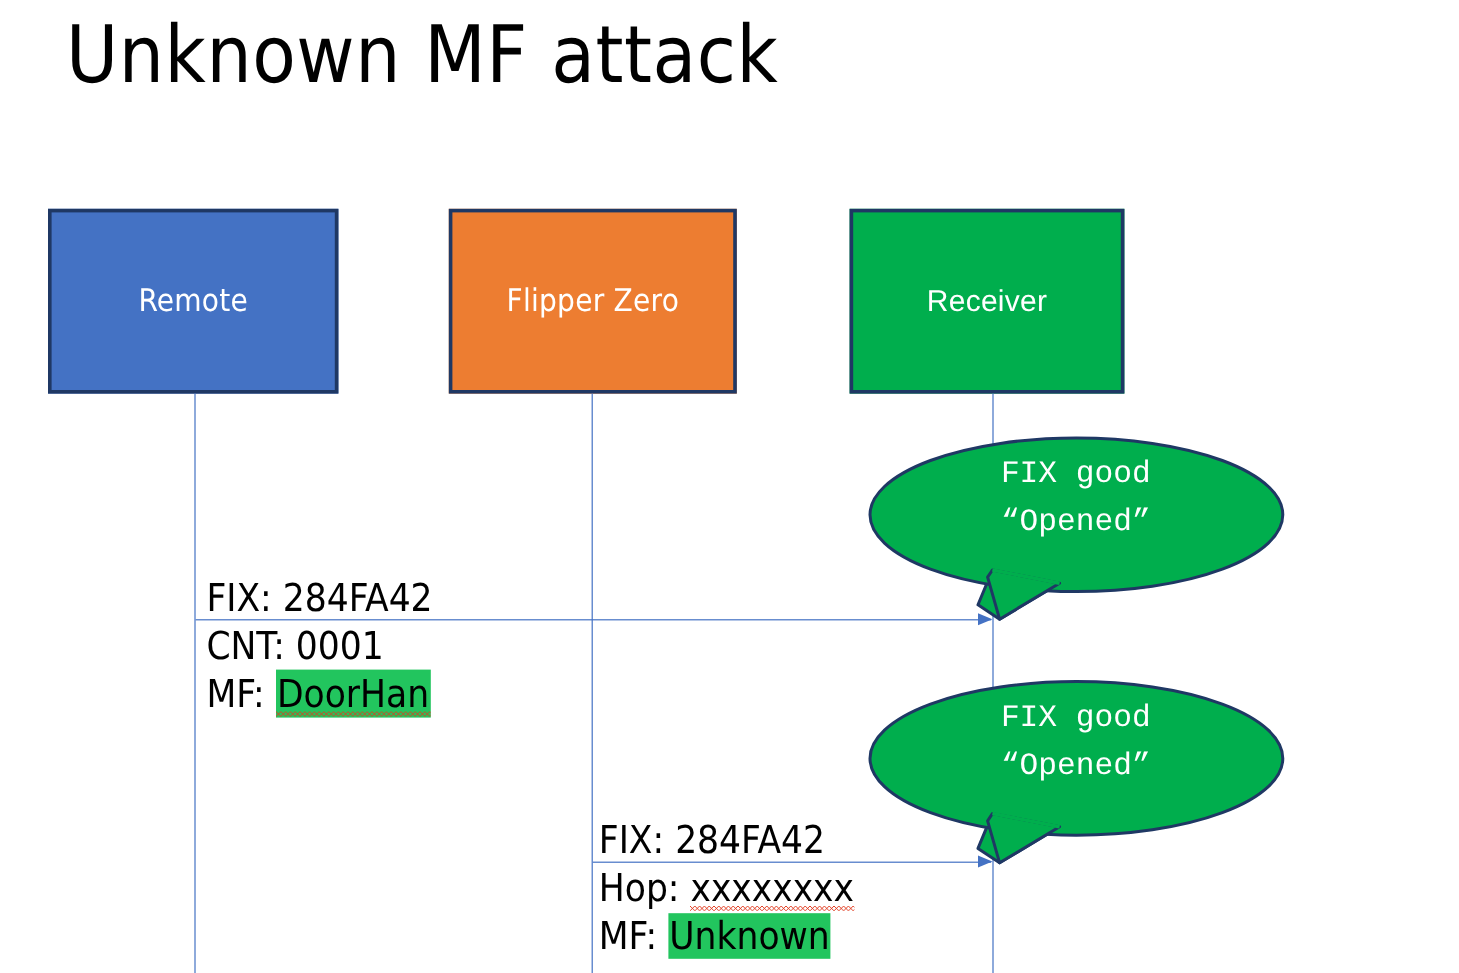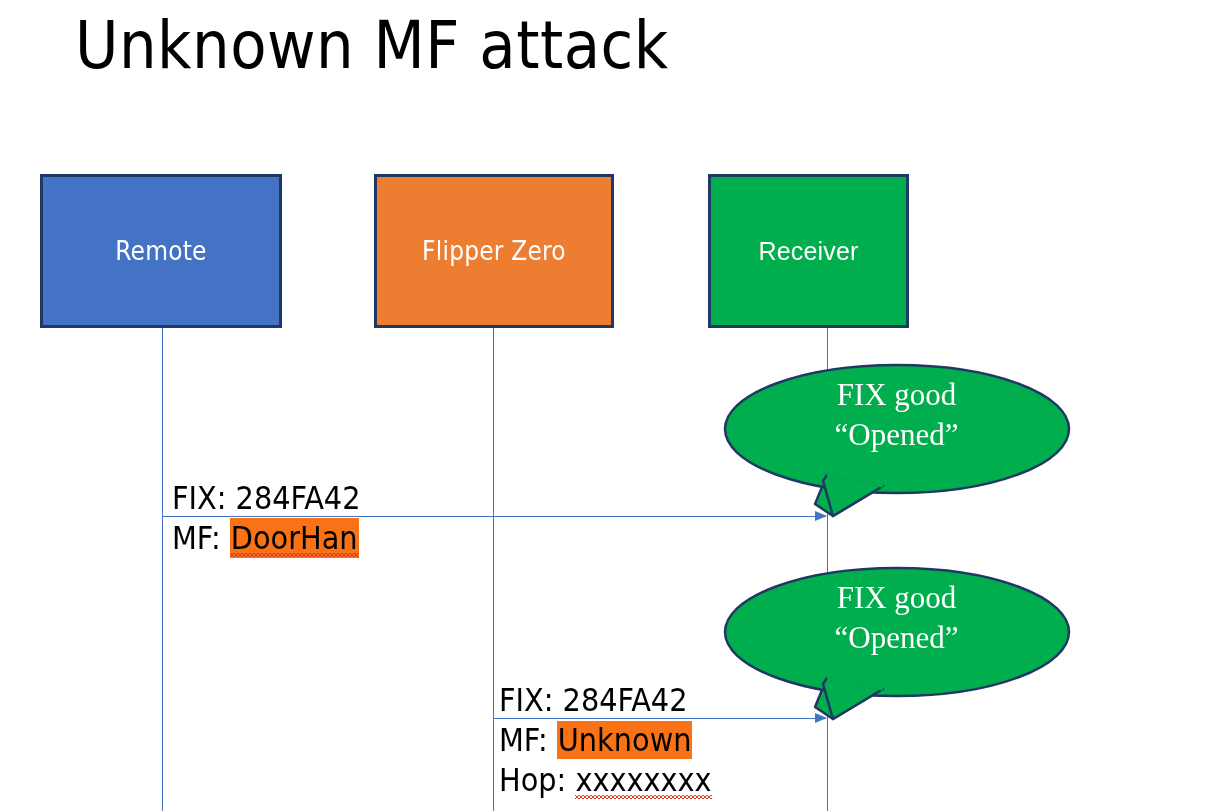--- a/index.html
+++ b/index.html
@@ -25,21 +25,20 @@
     left: 55px;
     top: 8px;
     font-family: "DejaVu Sans Condensed", "Liberation Sans Narrow", "Liberation Sans", sans-serif;
     font-stretch: condensed;
     font-size: 66px;
     font-weight: 300;
     color: #000000;
     letter-spacing: 0.5px;
     white-space: nowrap;
     line-height: 1.15;
-    margin-left: 20px;
   }
 
   
   .actor-box {
     position: absolute;
     box-sizing: border-box;
     border: 3px solid #1F3864;
     display: flex;
     align-items: center;
     justify-content: center;
@@ -51,21 +50,21 @@
   }
   #actor-remote {
     left: 40px;  top: 174px;  width: 242px; height: 154px;
     background: #4472C4;
   }
   #actor-flipper {
     left: 374px; top: 174px;  width: 240px; height: 154px;
     background: #ED7D31;
   }
   #actor-receiver {
-    left: 708px; top: 174px;  width: 201px; height: 154px;
+    left: 708px; top: 174px;  width: 229px; height: 154px;
     background: #00AE4D;
   }
   .actor-label-narrow {
     font-family: "DejaVu Sans Condensed", "Liberation Sans Narrow", "Liberation Sans", sans-serif;
     font-stretch: condensed;
     font-size: 26px;
   }
 
   
   .lifeline {
@@ -105,21 +104,21 @@
     color: #000000;
     line-height: 40px;
     white-space: nowrap;
   }
   #msg1-line1 { left: 172px; top: 478px; }
   #msg1-rest  { left: 172px; top: 518px; }
   #msg2-line1 { left: 499px; top: 680px; }
   #msg2-rest  { left: 499px; top: 720px; }
 
   .hl {
-    background: #f97316;
+    background: #22c55e;
     padding: 0 1px;
   }
   
   .spell {
     position: relative;
     display: inline-block;
   }
   .spell::after {
     content: "";
     position: absolute;
@@ -137,23 +136,23 @@
   .bubble-wrap {
     position: absolute;
   }
   .bubble-wrap svg { display: block; overflow: visible; }
   .bubble-text {
     position: absolute;
     left: 0;
     width: 347px;
     text-align: center;
     color: #ffffff;
-    font-family: Liberation Serif, serif;
-    font-stretch: condensed;
-    font-size: 31px;
+    font-family: Liberation Mono, monospace;
+    font-stretch: condensed;
+    font-size: 26px;
     line-height: 40px;
     pointer-events: none;
   }
   #bubble1 { left: 723px; top: 363px; }
   #bubble1 .bubble-text { top: 12px; }
   #bubble2 { left: 723px; top: 566px; }
   #bubble2 .bubble-text { top: 12px; }
 </style>
 </head>
 <body>
@@ -176,30 +175,31 @@
 
   <div class="lifeline" id="lifeline-remote"></div>
   <div class="lifeline" id="lifeline-flipper"></div>
   <div class="lifeline" id="lifeline-receiver"></div>
 
   <div class="msg-arrow" id="arrow-remote-to-receiver"></div>
 
   <div class="msg-text" id="msg1-line1">FIX: 284FA42</div>
 
   <div class="msg-text" id="msg1-rest">
+    <div>CNT: 0001</div>
     <div><span>MF: </span><span class="hl spell">DoorHan</span></div>
   </div>
 
   <div class="msg-arrow" id="arrow-flipper-to-receiver"></div>
 
   <div class="msg-text" id="msg2-line1">FIX: 284FA42</div>
 
   <div class="msg-text" id="msg2-rest">
+    <div><span>Hop: </span><span class="spell">xxxxxxxx</span></div>
     <div><span>MF: </span><span class="hl">Unknown</span></div>
-    <div><span>Hop: </span><span class="spell">xxxxxxxx</span></div>
   </div>
 
   <div class="bubble-wrap" id="bubble1">
     <svg width="352" height="160" viewBox="0 0 352 160">
       <path d="M 92,141 L 104,112 L 160,123 L 110,153 Z" fill="#00AE4D" stroke="#1F3864" stroke-width="2.5" stroke-linejoin="round"></path>
       <ellipse cx="174" cy="66" rx="172" ry="64" fill="#00AE4D" stroke="#1F3864" stroke-width="2.5"></ellipse>
       <path d="M 100,118 L 104,112 L 160,123 L 110,153 Z" fill="#00AE4D" stroke="#1F3864" stroke-width="2.5" stroke-linejoin="round"></path>
       <path d="M 104,112 L 160,123" stroke="#00AE4D" stroke-width="3"></path>
     </svg>
     <div class="bubble-text">

